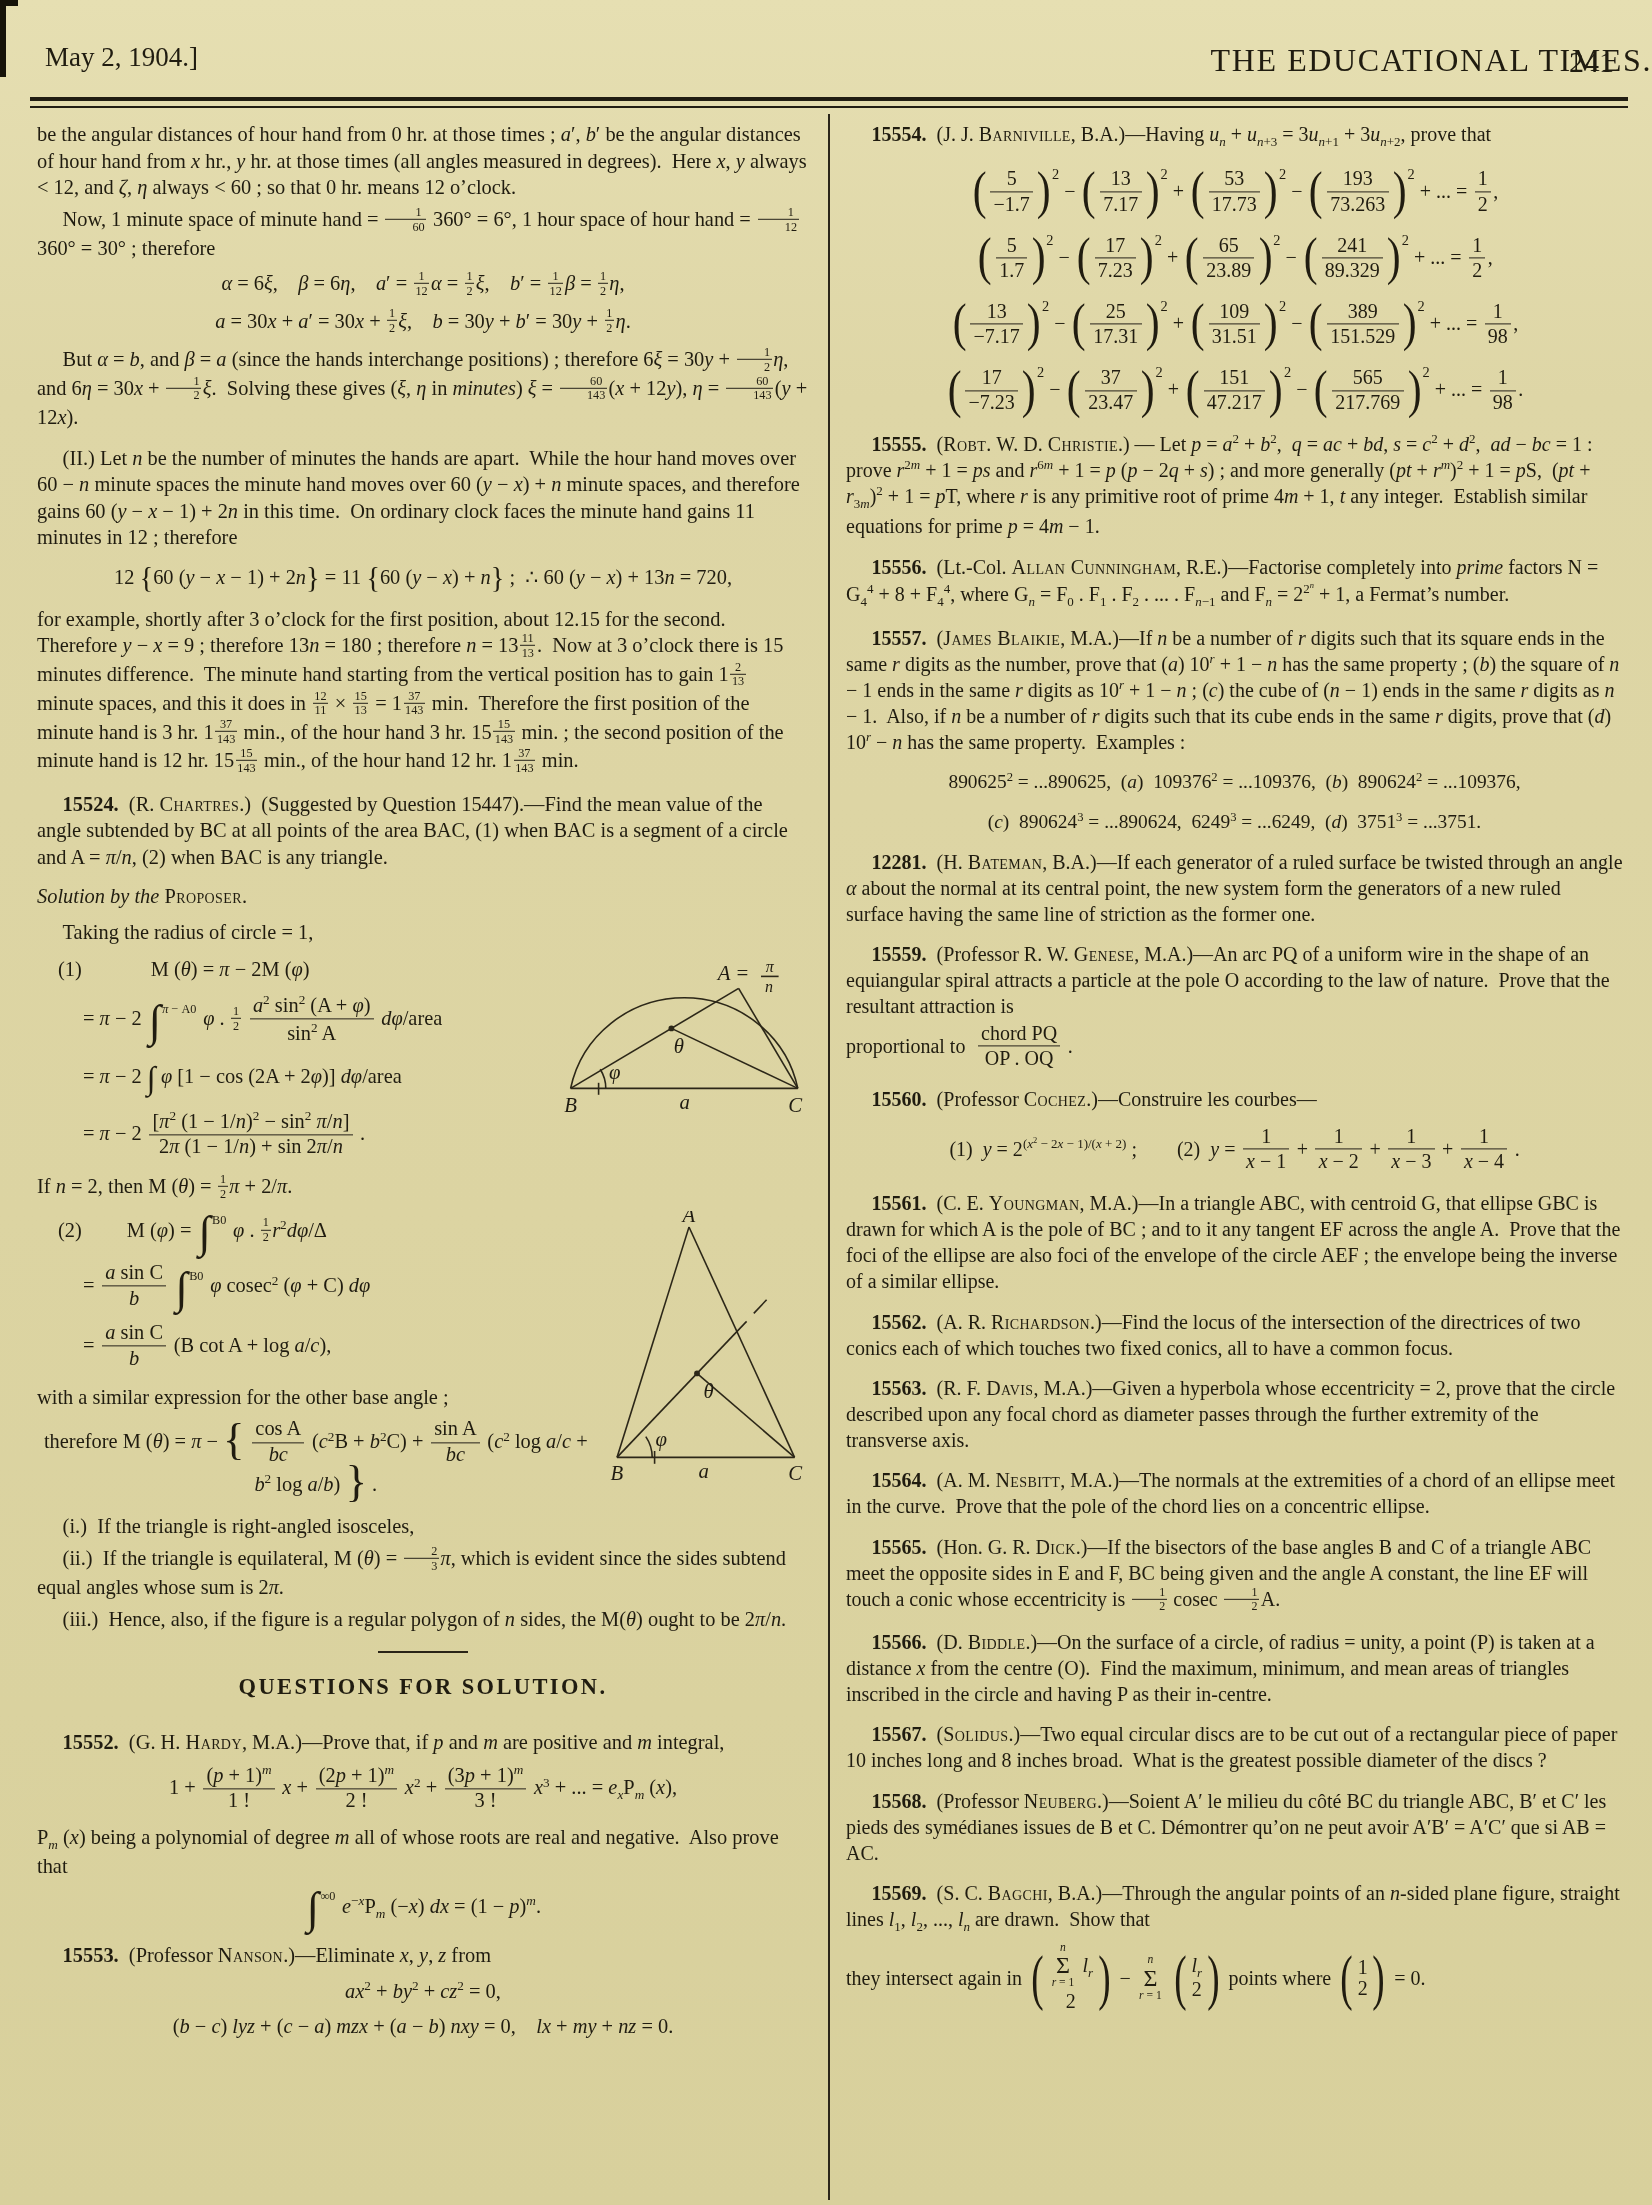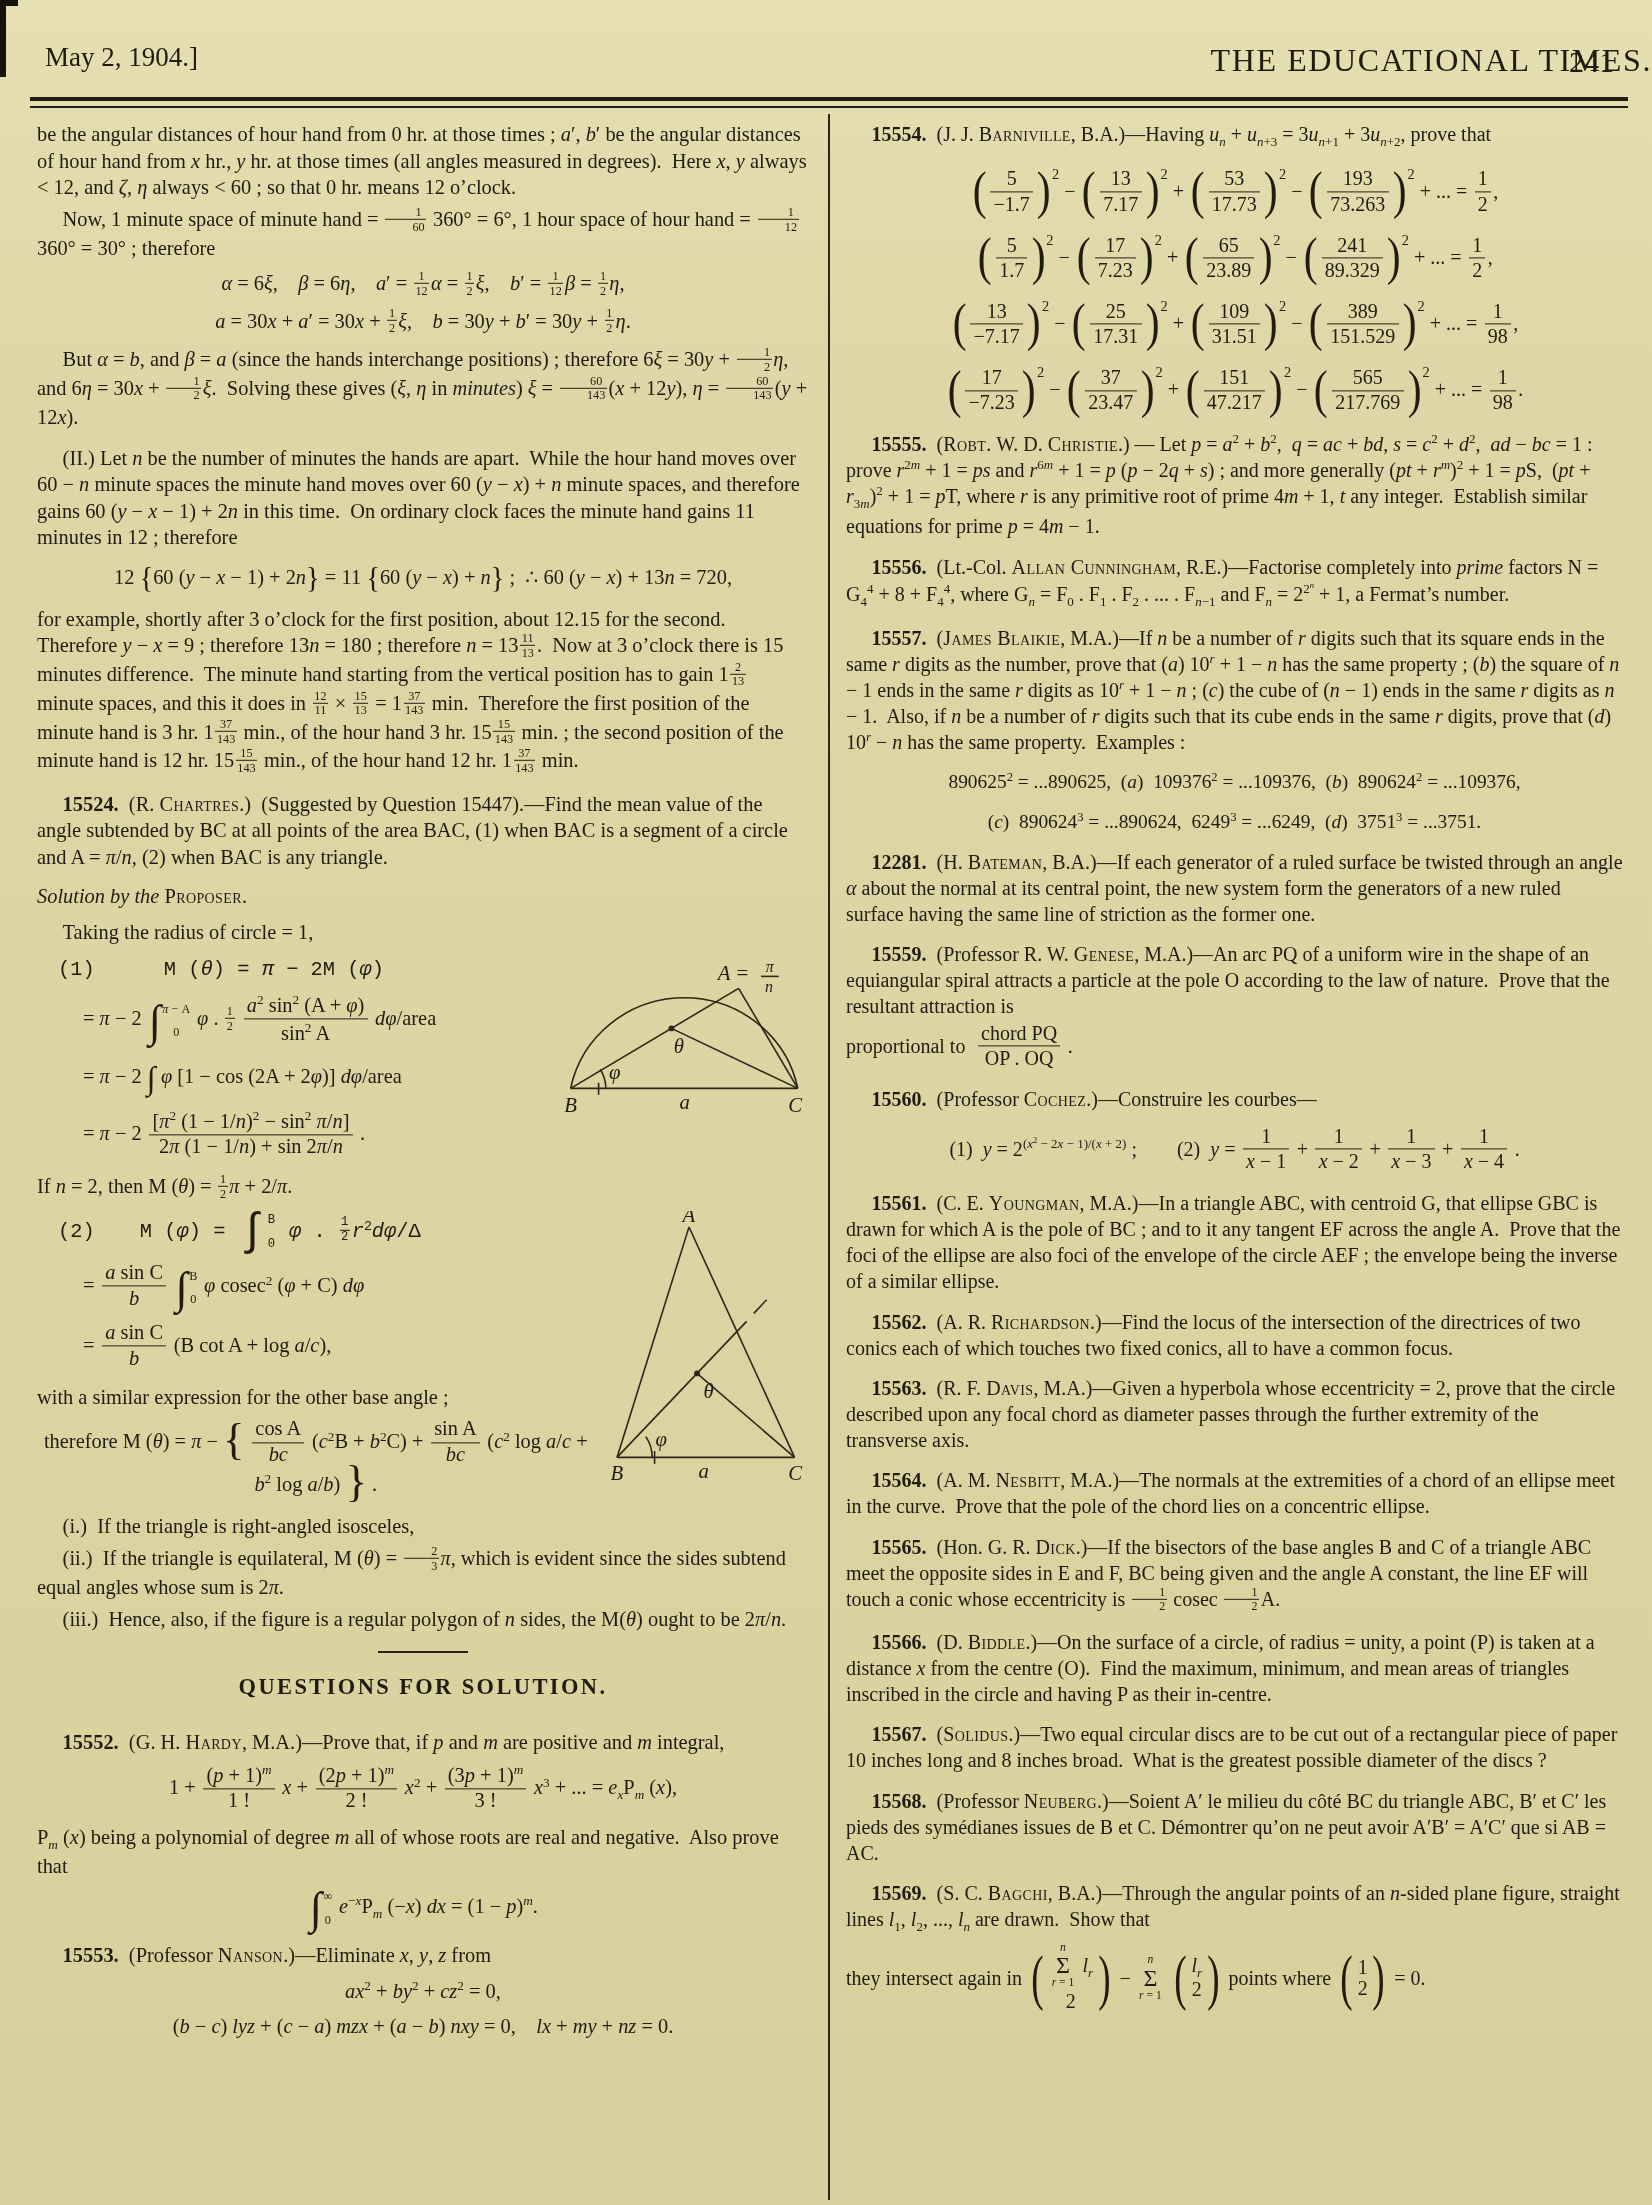--- a/index.html
+++ b/index.html
@@ -17,21 +17,21 @@
   .vrule{position:absolute;left:828px;top:114px;width:1.6px;height:2086px;background:#2b261a;}
   .col{position:absolute;top:121px;height:2078px;overflow:hidden;}
   .col-l{left:37px;width:772px;}
   .col-r{left:846px;width:777px;font-size:20px;}
   .blk{margin:0 0 5.6px;}
   .p{text-indent:25.6px;}
   .pni{text-indent:0;}
   .prob{text-indent:25.6px;margin-top:14.4px;}
   .eq{text-align:center;margin:9.6px 0 9.6px;text-indent:0;line-height:1.25;}
   .eqrow{text-align:center;margin:16px 0;line-height:1.05;}
-  .eql{text-align:left;padding-left:21px;margin:11.2px 0;line-height:1.25;font-family:Liberation Mono, monospace;}
+  .eql{text-align:left;padding-left:21px;margin:11.2px 0;line-height:1.25;}
   .eql2{text-align:left;padding-left:46px;margin:12.8px 0;line-height:1.2;}
   .sol{margin:12.8px 0 9.6px;}
   .qhead{text-align:center;font-weight:700;letter-spacing:2.4px;font-size:1.1em;margin:19px 0 28px;}
   .hr1{border:0;border-top:2.4px solid #2a2417;width:90px;margin:17.6px auto 3.2px;}
   .exrow{text-align:center;margin:14px 0;font-size:0.97em;}
   .controw{margin:9.6px 0;line-height:1.2;text-indent:0;}
   .sc{font-variant:small-caps;letter-spacing:0.4px;}
   .lbl{margin-right:69px;}
   .lbl2{margin-right:45px;}
   b{font-weight:700;}
@@ -40,21 +40,21 @@
   
   .f{display:inline-block;vertical-align:middle;text-align:center;line-height:1.06;margin:0 2.4px;transform:translateY(-0.08em);}
   .f .fn{display:block;padding:0 3.2px 1.6px;border-bottom:1.6px solid #26221a;}
   .f .fd{display:block;padding:1.6px 3.2px 0;}
   .f.s{font-size:0.6em;line-height:1;margin:0 1.6px;transform:translateY(-0.18em);}
   .f.s .fn{padding:0 1.6px 0.8px;border-bottom:1.2px solid #26221a;}
   .f.s .fd{padding:0.8px 1.6px 0;}
   
   .int{display:inline-flex;align-items:center;vertical-align:middle;margin:0 1.6px;}
   .ig{font-size:2.2em;line-height:0.85;}
-  .il{display:inline-flex;flex-direction:column;justify-content:space-between;height:2.9em;font-size:0.6em;line-height:1;text-align:left;margin-left:1.6px;align-items:center;}
+  .il{display:inline-flex;flex-direction:row;justify-content:space-between;height:2.9em;font-size:0.6em;line-height:1;text-align:left;margin-left:1.6px;}
   .ig0{font-size:1.6em;vertical-align:-0.18em;}
   
   .lp{font-size:2.6em;line-height:0.75;vertical-align:middle;display:inline-block;transform:scaleX(0.8) translateY(-0.06em);}
   .ps{font-size:0.72em;vertical-align:1.35em;margin-left:-0.8px;}
   .br{font-size:1.4em;vertical-align:-0.1em;}
   .br2{font-size:2.2em;vertical-align:middle;line-height:0.8;display:inline-block;transform:translateY(-0.08em);}
   
   .sum{display:inline-flex;flex-direction:column;align-items:center;vertical-align:middle;line-height:1;margin:0 3.2px;transform:translateY(-0.1em);}
   .sum .su{font-size:0.58em;}
   .sum .sg{font-size:1.2em;line-height:1;}

